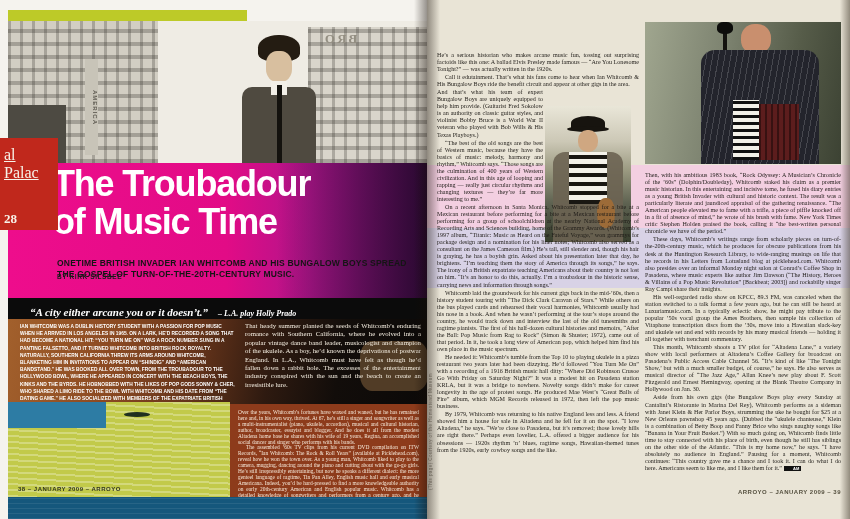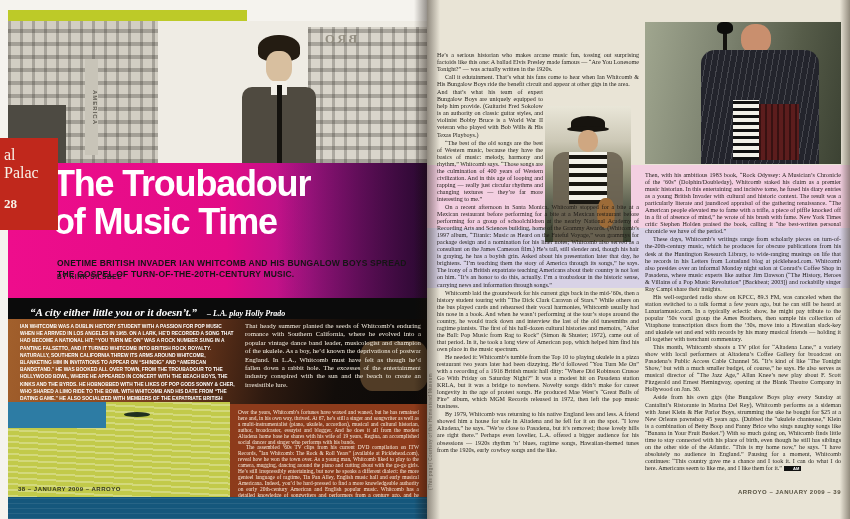--- a/index.html
+++ b/index.html
@@ -27,22 +27,22 @@
   .bro-sign{position:absolute;left:315px;top:10px;transform:scaleX(-1);color:#938e82;
         font:bold 13px "Liberation Serif",serif;letter-spacing:2px;}
   .fig-hair{position:absolute;left:250px;top:14px;width:42px;height:26px;background:#241c12;border-radius:48% 48% 30% 30%;}
   .fig-face{position:absolute;left:258px;top:30px;width:26px;height:31px;background:#d8bf9f;border-radius:42%;}
   .fig-shirt{position:absolute;left:263px;top:60px;width:16px;height:14px;background:#f2efe7;}
   .fig-tie{position:absolute;left:269px;top:64px;width:5px;height:78px;background:#14120e;}
   .fig-suit{position:absolute;left:234px;top:66px;width:74px;height:76px;background:#4f4a40;border-radius:10px 10px 0 0;}
   
   .red-sign{position:absolute;left:0;top:138px;width:58px;height:92px;background:#c0281c;z-index:3;
         color:#f7f2e8;padding:8px 4px;}
-  .red-sign .l1{font:16px "Liberation Serif",serif;}
-  .red-sign .l2{font:bold 13px "Liberation Serif",serif;margin-top:14px;}
+  .red-sign .l1{font:16px "Liberation Serif",serif;text-decoration:underline;}
+  .red-sign .l2{font:bold 13px "Liberation Serif",serif;margin-top:29px;}
   
   .title-block{position:absolute;left:8px;top:163px;width:419px;height:135px;z-index:2;
         background:linear-gradient(90deg,#ee0d8c 0%,#e20b86 52%,#b0158a 72%,#6d1570 100%);overflow:hidden;}
   .fig-lower{position:absolute;right:0;top:0;width:150px;height:135px;
         background:linear-gradient(90deg,rgba(60,8,62,0) 0%,rgba(55,8,58,.45) 45%,rgba(22,5,30,.78) 100%);}
   .headline{position:absolute;left:45px;top:2px;color:#ffffff;
         font:bold 36px/38px "Liberation Sans",sans-serif;letter-spacing:-1.2px;}
   .subtitle{position:absolute;left:49px;top:84px;width:356px;color:#151515;
         font:bold 8.5px/10.5px "Liberation Sans",sans-serif;letter-spacing:.2px;margin-top:11px;}
   .byline{position:absolute;left:49px;top:110px;color:#1c1c1c;font:bold 6.5px "Liberation Sans",sans-serif;letter-spacing:.6px;}
@@ -151,21 +151,21 @@
       <div class="fig-lower"></div>
       <div class="headline">
         <div>The Troubadour</div>
         <div>of Music Time</div>
       </div>
       <div class="subtitle">ONETIME BRITISH INVADER IAN WHITCOMB AND HIS BUNGALOW BOYS SPREAD THE GOSPEL OF TURN-OF-THE-20TH-CENTURY MUSIC.</div>
       <div class="byline">BY KIRK SILSBEE</div>
     </div>
 
     <div class="quote-bar">
-      <span class="quote-text">“A city either little you or it doesn’t.”</span>
+      <span class="quote-text">“A city either arcane you or it doesn’t.”</span>
       <span class="quote-attr">– L.A. play Holly Prado</span>
     </div>
 
     <div class="bodyzone">
       <div class="car-shape"></div>
       <div class="lead-par">IAN WHITCOMB WAS A DUBLIN HISTORY STUDENT WITH A PASSION FOR POP MUSIC WHEN HE ARRIVED IN LOS ANGELES IN 1965. ON A LARK, HE’D RECORDED A SONG THAT HAD BECOME A NATIONAL HIT: “YOU TURN ME ON” WAS A ROCK NUMBER SUNG IN A PANTING FALSETTO, AND IT TURNED WHITCOMB INTO BRITISH ROCK ROYALTY. NATURALLY, SOUTHERN CALIFORNIA THREW ITS ARMS AROUND WHITCOMB, BLANKETING HIM IN INVITATIONS TO APPEAR ON “SHINDIG” AND “AMERICAN BANDSTAND.” HE WAS BOOKED ALL OVER TOWN, FROM THE TROUBADOUR TO THE HOLLYWOOD BOWL, WHERE HE APPEARED IN CONCERT WITH THE BEACH BOYS, THE KINKS AND THE BYRDS. HE HOBNOBBED WITH THE LIKES OF POP GODS SONNY &amp; CHER, WHO SHARED A LIMO RIDE TO THE BOWL WITH WHITCOMB AND HIS DATE FROM “THE DATING GAME.” HE ALSO SOCIALIZED WITH MEMBERS OF THE EXPATRIATE BRITISH ARTISTIC ELITE, INCLUDING CHRISTOPHER ISHERWOOD, DON BACHARDY AND DAVID HOCKNEY.</div>
       <div class="side-par">That heady summer planted the seeds of Whitcomb’s enduring romance with Southern California, where he evolved into a popular vintage dance band leader, musicologist and champion of the ukulele. As a boy, he’d known the deprivations of postwar England. In L.A., Whitcomb must have felt as though he’d fallen down a rabbit hole. The excesses of the entertainment industry conspired with the sun and the beach to create an irresistible lure.</div>
     </div>
 
     <div class="pool-photo">

